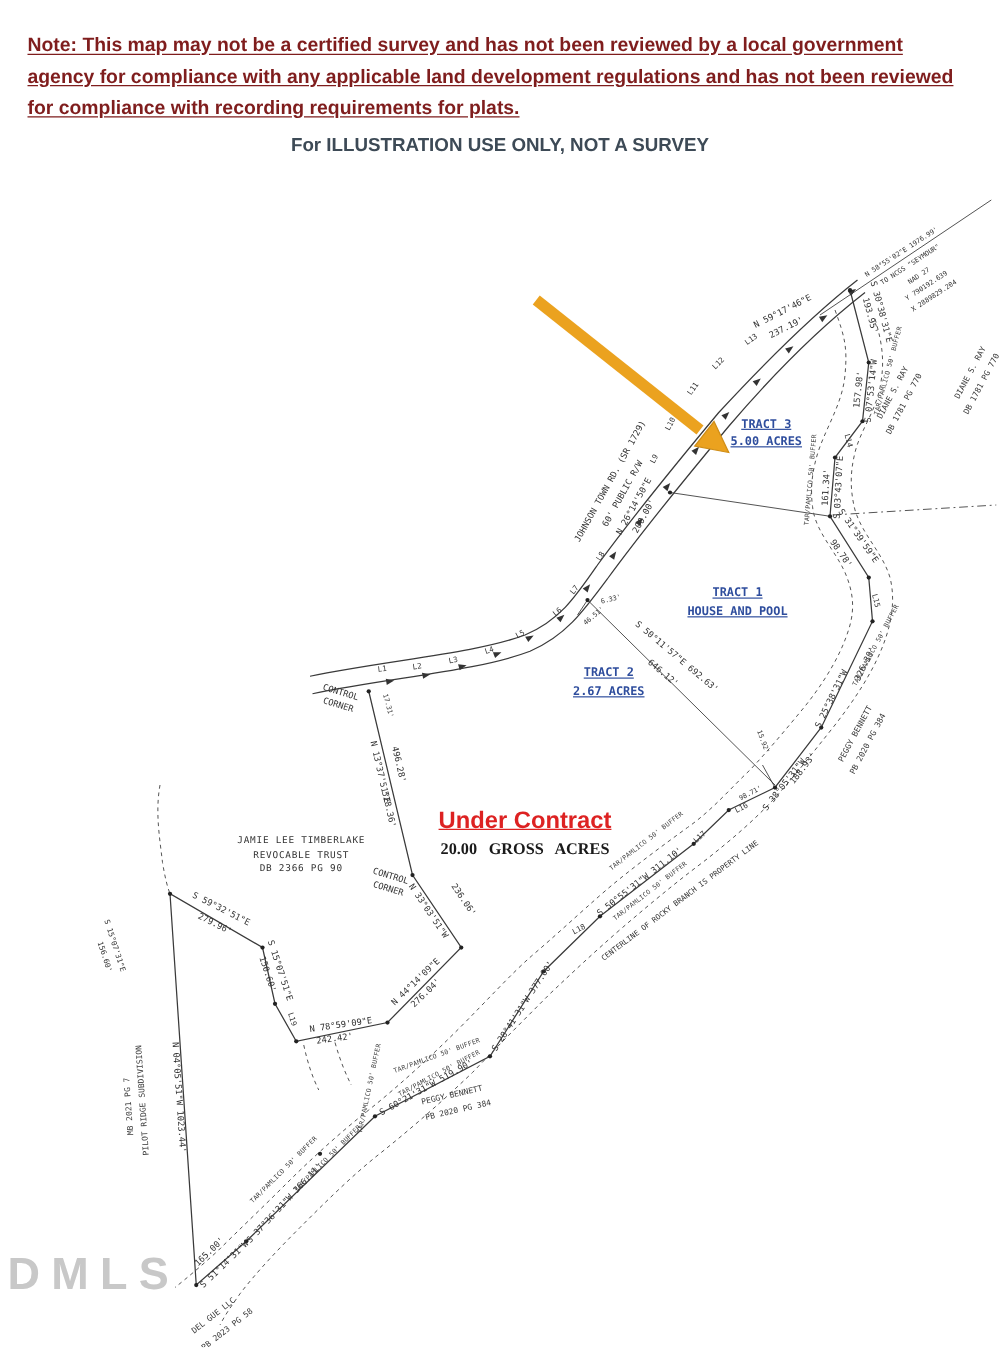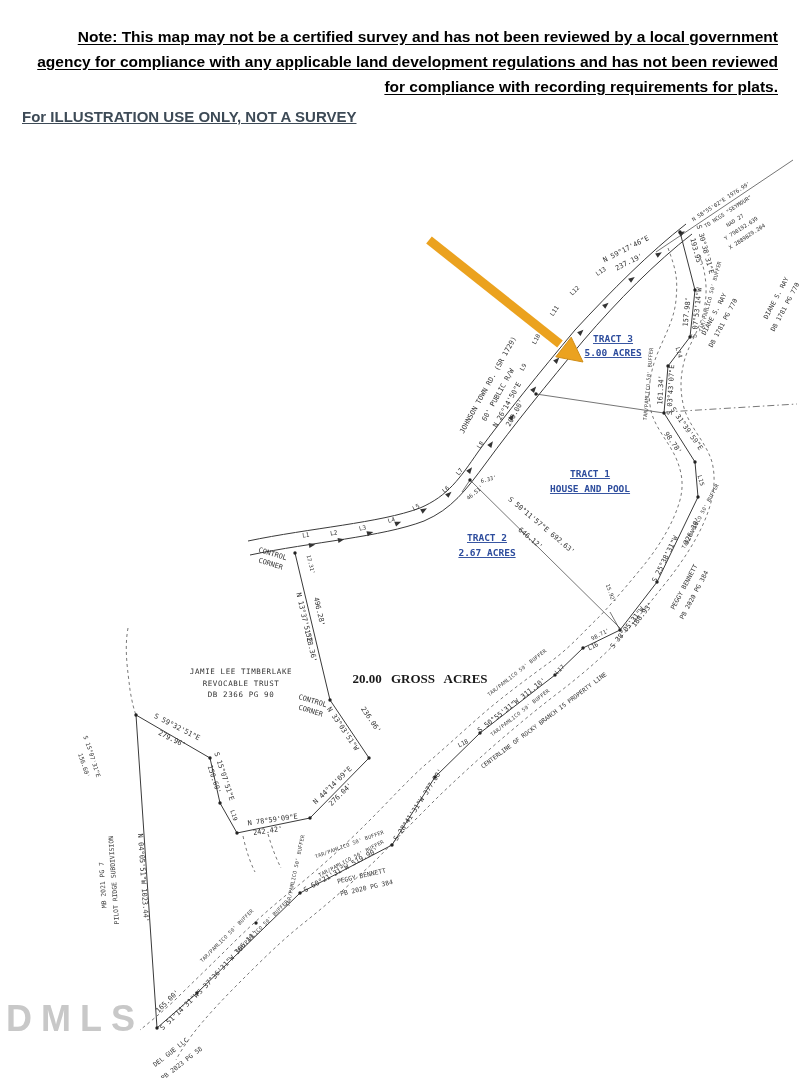--- a/index.html
+++ b/index.html
@@ -1,23 +1,23 @@
 <!DOCTYPE html>
 <html><head>
 <meta charset="utf-8">
 <style>
   html,body{margin:0;padding:0;background:#ffffff;}
   .page{position:relative;width:800px;height:1078px;background:#fff;overflow:hidden;
         font-family:"Liberation Sans",sans-serif;}
   
-  .note{position:absolute;top:8px;left:22px;width:756px;text-align:right;
-        font-weight:700;font-size:15.5px;line-height:1.62;color:#000000;
+  .note{position:absolute;top:8px;left:22px;width:756px;text-align:left;
+        font-weight:700;font-size:15.5px;line-height:1.62;color:#7f1d1d;
         text-decoration:underline;text-underline-offset:2px;}
-  .illus{position:absolute;top:93px;left:22px;width:756px;text-align:left;
-        font-weight:700;font-size:15px;color:#3d4a56;text-decoration:underline;}
+  .illus{position:absolute;top:93px;left:22px;width:756px;text-align:center;
+        font-weight:700;font-size:15px;color:#3d4a56;}
   
   .uc{position:absolute;top:646px;left:330px;width:180px;text-align:center;
       font-weight:700;font-size:19px;color:#dd2222;text-decoration:underline;}
   .gross{position:absolute;top:671px;left:320px;width:200px;text-align:center;
       font-family:"Liberation Serif",serif;font-weight:700;font-size:13px;
       color:#1a1a1a;word-spacing:6px;}
   
   .wm{position:absolute;top:998px;left:6px;font-size:36px;color:#c8c8c8;
       letter-spacing:9px;font-weight:700;}
   
@@ -228,16 +228,17 @@
     <text class="buf" transform="translate(518 674) rotate(-38)">TAR/PAMLICO 50' BUFFER</text>
     <text class="buf" transform="translate(521 714) rotate(-38)">TAR/PAMLICO 50' BUFFER</text>
     <text class="buf" transform="translate(352 860) rotate(-28)">TAR/PAMLICO 50' BUFFER</text>
     <text class="buf" transform="translate(297 871) rotate(-78)">TAR/PAMLICO 50' BUFFER</text>
     <text class="buf" transform="translate(228 937) rotate(-45)">TAR/PAMLICO 50' BUFFER</text>
     <text class="buf" transform="translate(263 928) rotate(-45)">TAR/PAMLICO 50' BUFFER</text>
     <text class="buf" transform="translate(350 846) rotate(-20)">TAR/PAMLICO 50' BUFFER</text>
     <text class="s6" transform="translate(545 722) rotate(-37)">CENTERLINE OF ROCKY BRANCH IS PROPERTY LINE</text>
   </svg>
 
+  <div class="uc">Under Contract</div>
   <div class="gross">20.00 GROSS ACRES</div>
   <div class="wm">DMLS</div>
 
 </div>
 
 </body></html>

